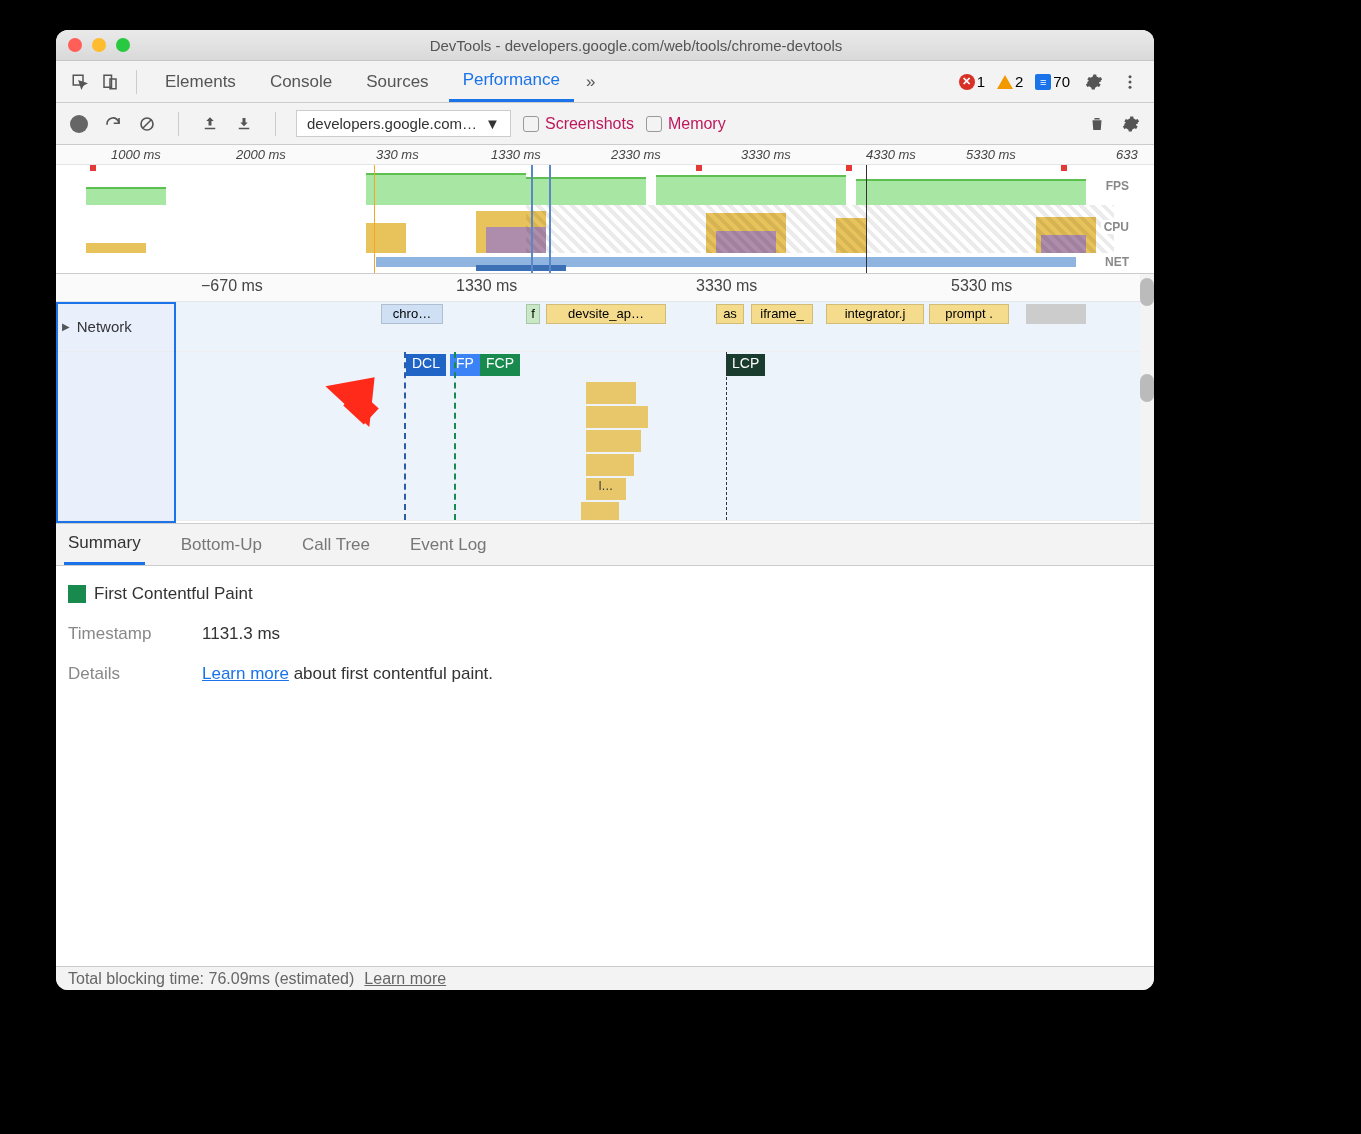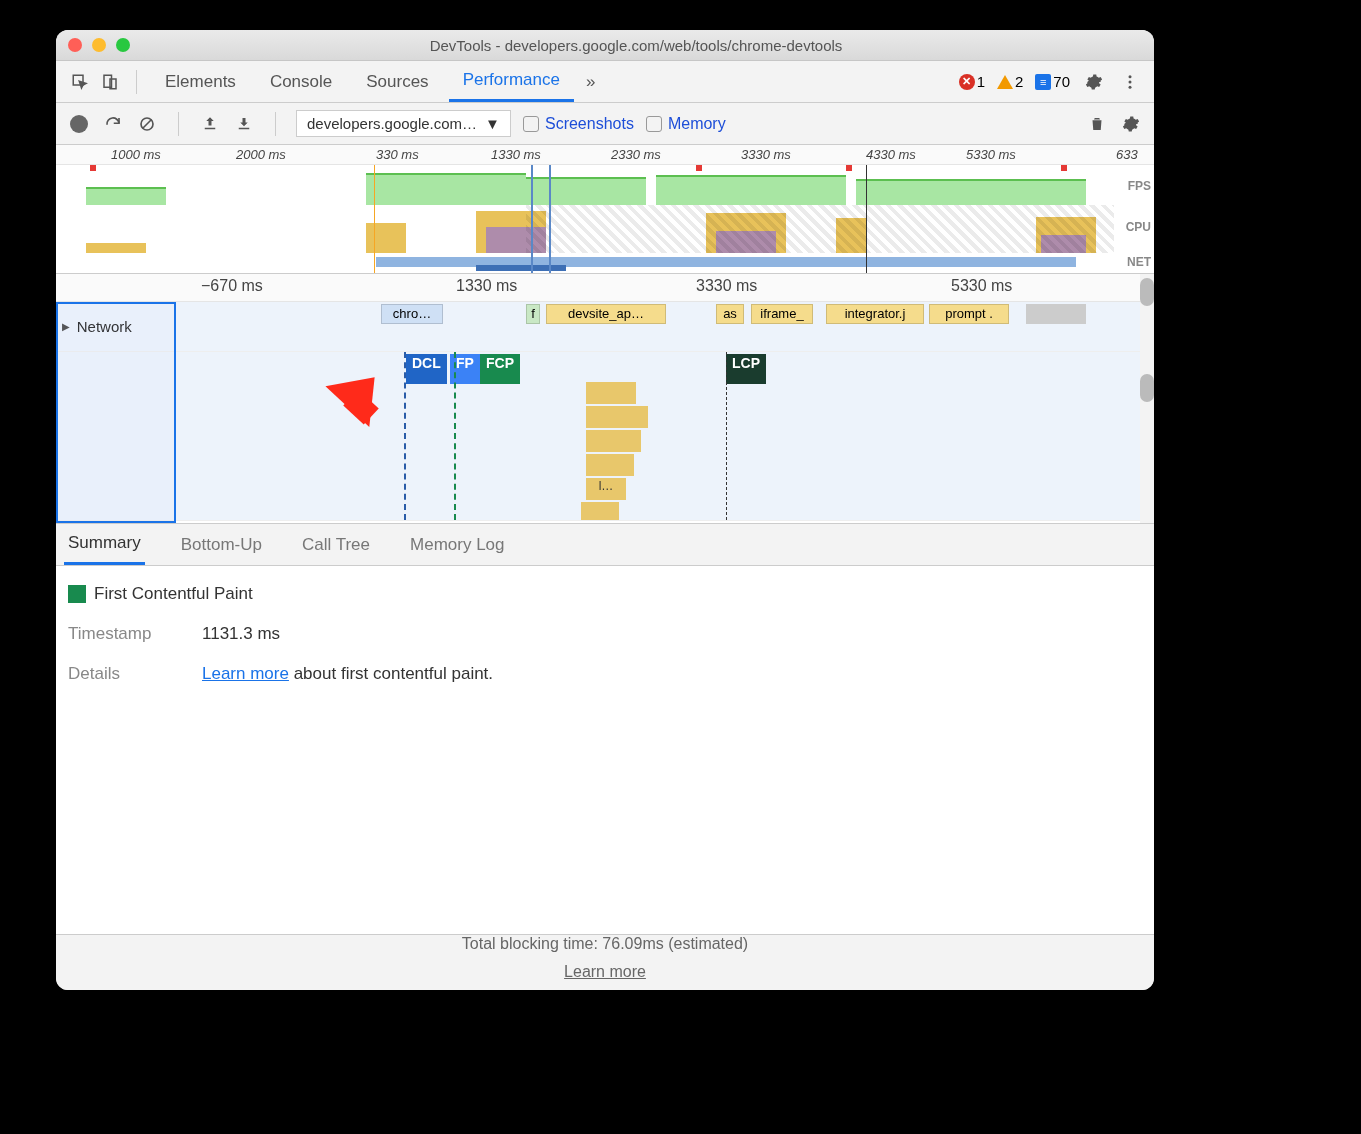--- a/index.html
+++ b/index.html
@@ -27,29 +27,29 @@
 .err-ico { width: 16px; height: 16px; border-radius: 50%; background: #d93025; color: #fff; display: inline-flex; align-items: center; justify-content: center; font-size: 11px; font-weight: bold; }
 .warn-ico { width: 0; height: 0; border-left: 8px solid transparent; border-right: 8px solid transparent; border-bottom: 14px solid #f29900; display: inline-block; }
 .info-ico { width: 16px; height: 16px; background: #1a73e8; color: #fff; border-radius: 2px; display: inline-flex; align-items: center; justify-content: center; font-size: 11px; }
 .gear-icon, .dots-icon { width: 24px; height: 24px; color: #555; display: flex; align-items: center; justify-content: center; margin-left: 6px; }
 
 
 .perf-toolbar { height: 42px; background: #f3f3f3; border-bottom: 1px solid #ccc; display: flex; align-items: center; padding: 0 12px; gap: 12px; }
 .tb-btn { width: 22px; height: 22px; display: flex; align-items: center; justify-content: center; color: #555; }
 .record-btn { width: 18px; height: 18px; border-radius: 50%; background: #666; }
 .profile-select { background: #fff; border: 1px solid #ccc; padding: 4px 10px; font-size: 15px; color: #333; display: flex; align-items: center; gap: 8px; }
-.checkbox-lbl { display: flex; align-items: center; gap: 6px; font-size: 16px; color: #1d4ed8; }
+.checkbox-lbl { display: flex; align-items: center; gap: 6px; font-size: 16px; color: #be185d; }
 .cbx { width: 16px; height: 16px; border: 1.5px solid #999; border-radius: 3px; }
 
 
 .overview { background: #fff; border-bottom: 1px solid #ccc; position: relative; }
 .ruler-top { height: 20px; background: #fafafa; position: relative; font-size: 13px; color: #444; border-bottom: 1px solid #e5e5e5; font-style: italic; }
 .ruler-top span { position: absolute; top: 2px; }
 .ov-body { height: 108px; position: relative; background: #fff; }
-.ov-label { position: absolute; right: 0; font-size: 12px; font-weight: bold; color: #888; background: #fff; padding: 0 3px; }
+.ov-label { position: absolute; right: 22px; font-size: 12px; font-weight: bold; color: #888; background: #fff; padding: 0 3px; }
 .fps-band { position: absolute; top: 0; height: 40px; left: 0; right: 40px; }
 .fps-bar { position: absolute; bottom: 0; background: #a8e6a3; border-top: 2px solid #5cbf50; }
 .cpu-band { position: absolute; top: 40px; height: 48px; left: 0; right: 40px; }
 .cpu-fill { position: absolute; bottom: 0; background: #e8c25a; }
 .cpu-fill2 { position: absolute; bottom: 0; background: #9575cd; opacity: 0.7; }
 .hatched { position: absolute; top: 40px; left: 470px; right: 40px; height: 48px; background: repeating-linear-gradient(45deg, rgba(0,0,0,0.08), rgba(0,0,0,0.08) 4px, transparent 4px, transparent 8px); }
 .net-band { position: absolute; top: 88px; height: 20px; left: 0; right: 40px; }
 .net-bar { position: absolute; top: 4px; height: 10px; background: #8fb4e0; }
 .ov-range { position: absolute; top: 0; bottom: 0; border-left: 2px solid #5a88c7; border-right: 2px solid #5a88c7; background: rgba(255,255,255,0); }
 .vline-orange { position: absolute; top: 0; bottom: 0; width: 1px; background: #f6a623; }
@@ -62,21 +62,21 @@
 .track { display: flex; border-bottom: 1px solid #eee; background: #edf3fb; }
 .track-header { width: 120px; padding: 16px 6px; font-size: 15px; color: #333; border-right: 1px solid #ddd; display: flex; align-items: center; gap: 4px; }
 .track-body { flex: 1; position: relative; height: 24px; text-align: center; }
 .track.timings .track-body { height: 168px; }
 .triangle-right::before { content: "▶"; font-size: 10px; color: #555; margin-right: 3px; }
 .triangle-down::before { content: "▼"; font-size: 10px; color: #555; margin-right: 3px; }
 .net-item { position: absolute; top: 2px; height: 20px; font-size: 13px; padding: 1px 4px; overflow: hidden; text-overflow: ellipsis; white-space: nowrap; border: 1px solid rgba(0,0,0,0.15); }
 .net-blue { background: #cfe0f5; }
 .net-green { background: #c9e8c5; }
 .net-yellow { background: #f5dc8c; }
-.timing-badge { position: absolute; top: 2px; height: 30px; font-size: 14px; padding: 1px 6px; color: #fff; font-weight: 700; }
+.timing-badge { position: absolute; top: 2px; height: 22px; font-size: 14px; padding: 1px 6px; color: #fff; font-weight: 400; }
 .t-dcl { background: #2065c6; }
 .t-fp { background: #3b82f6; }
 .t-fcp { background: #188a4e; }
 .t-lcp { background: #1a3c2e; }
 .long-task { position: absolute; background: #e8c76b; font-size: 12px; color: #333; padding: 1px 4px; overflow: hidden; }
 .dashed-line { position: absolute; top: 0; bottom: 0; border-left: 2px dashed #2a5ca8; }
 .vsel-left { position: absolute; top: 0; bottom: 0; left: 0; width: 120px; border: 2px solid #1a73e8; background: rgba(26,115,232,0.02); pointer-events: none; }
 .scrolltrack { position: absolute; right: 0; top: 0; bottom: 0; width: 14px; background: #f3f3f3; }
 .scrollthumb { position: absolute; right: 0; width: 14px; height: 28px; background: #bbb; border-radius: 7px; }
 
@@ -96,21 +96,21 @@
 
 
 .summary-body { flex: 1; background: #fff; padding: 18px 12px; font-size: 17px; color: #333; position: relative; }
 .fcp-row { display: flex; align-items: center; gap: 8px; }
 .fcp-swatch { width: 18px; height: 18px; background: #188a4e; }
 .sum-row { display: flex; gap: 24px; margin-top: 20px; }
 .sum-label { color: #888; width: 110px; }
 .sum-link { color: #1a73e8; text-decoration: underline; }
 
 
-.footer { height: 56px; background: #f3f3f3; border-top: 1px solid #ccc; display: flex; align-items: center; padding: 0 12px; font-size: 16px; color: #666; gap: 10px; flex-direction: column; }
+.footer { height: 24px; background: #f3f3f3; border-top: 1px solid #ccc; display: flex; align-items: center; padding: 0 12px; font-size: 16px; color: #666; gap: 10px; }
 .footer-link { text-decoration: underline; }
 
 svg { width: 18px; height: 18px; }
 </style>
 </head>
 <body>
 
 <div class="window">
 
   <div class="titlebar">
@@ -318,21 +318,21 @@
     </div>
   </div>
 
   <div class="arrow arrow1"></div>
   <div class="arrow arrow2"></div>
 
   <div class="sub-tabs">
     <div class="sub-tab active">Summary</div>
     <div class="sub-tab">Bottom-Up</div>
     <div class="sub-tab">Call Tree</div>
-    <div class="sub-tab">Memory Log</div>
+    <div class="sub-tab">Event Log</div>
   </div>
 
   <div class="summary-body">
     <div class="fcp-row">
       <div class="fcp-swatch"></div>
       <div>First Contentful Paint</div>
     </div>
     <div class="sum-row">
       <div class="sum-label">Timestamp</div>
       <div>1131.3 ms</div>

